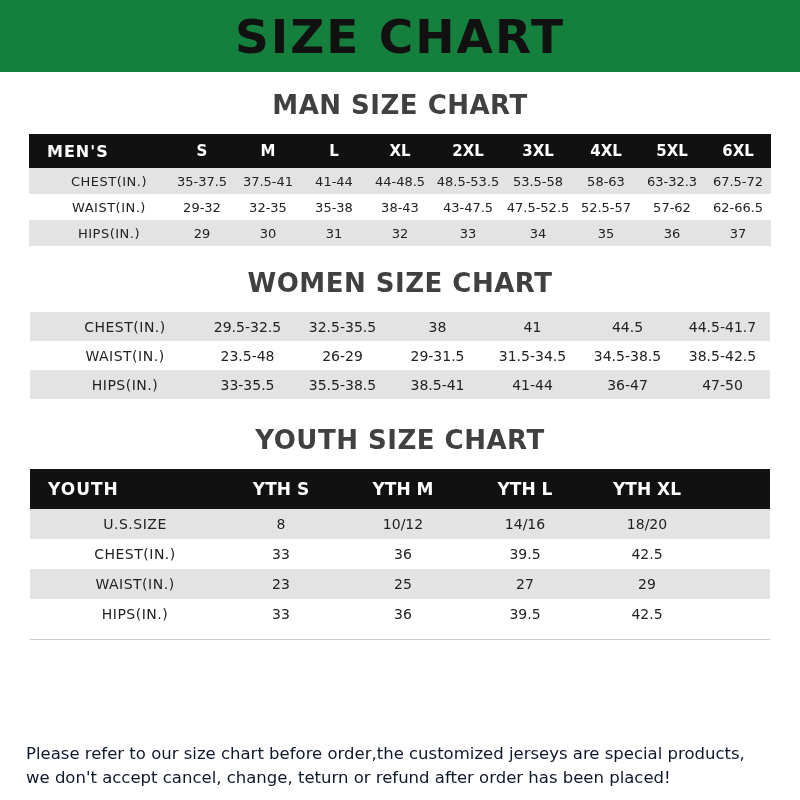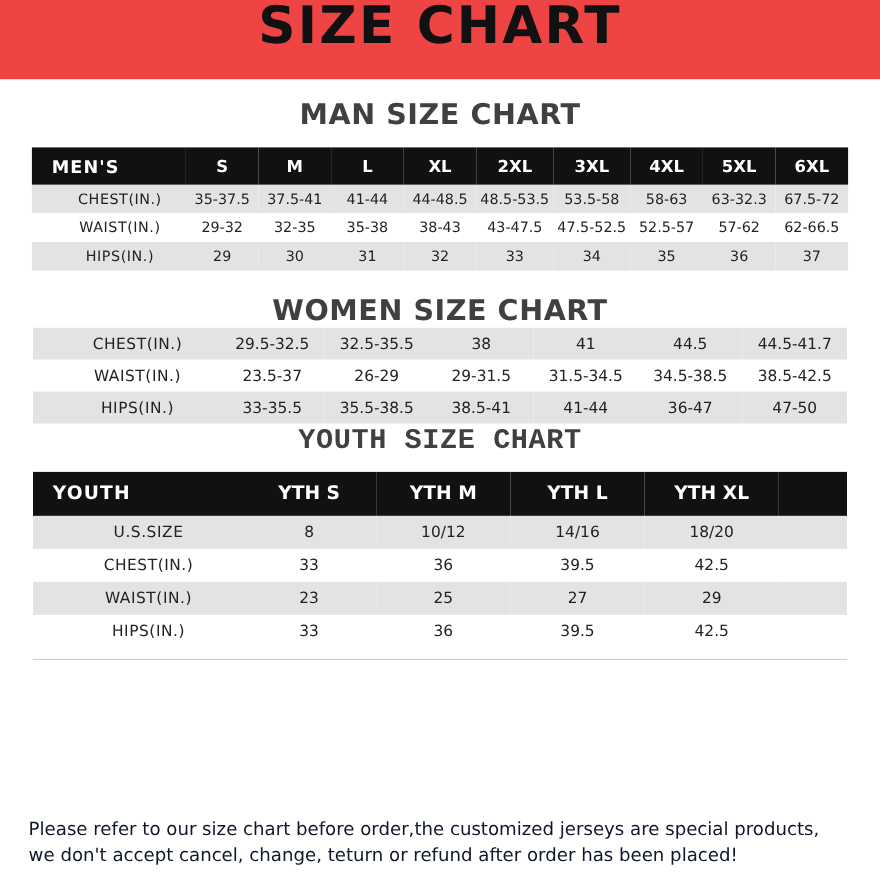--- a/index.html
+++ b/index.html
@@ -14,23 +14,24 @@
     overflow: hidden;
   }
   .page {
     width: 800px;
     height: 800px;
     position: relative;
     background: #ffffff;
     box-sizing: border-box;
   }
   .header-band {
-    background: #ef4444;
+    background: #15803d;
     height: 72px;
     display: flex;
+    align-items: center;
     justify-content: center;
   }
   .header-title {
     font-family: "DejaVu Sans", sans-serif;
     font-weight: 700;
     font-size: 47px;
     letter-spacing: 2px;
     color: #111111;
     line-height: 1;
   }
@@ -39,22 +40,22 @@
   }
   .section-title {
     text-align: center;
     font-family: "DejaVu Sans", sans-serif;
     font-weight: 700;
     font-size: 26px;
     color: #404040;
     letter-spacing: 0.5px;
   }
   .man-title { margin-top: 18px; margin-bottom: 14px; }
-  .women-title { margin-top: 22px; }
-  .youth-title { margin-bottom: 14px; font-family: Liberation Mono, monospace; }
+  .women-title { margin-top: 22px; margin-bottom: 14px; }
+  .youth-title { margin-top: 26px; margin-bottom: 14px; }
 
   table.size-table {
     border-collapse: collapse;
     width: 740px;
     margin: 0 auto;
     table-layout: fixed;
   }
   table.size-table td, table.size-table th {
     padding: 0;
     margin: 0;
@@ -219,21 +220,21 @@
         <td class="label-cell">CHEST(IN.)</td>
         <td>29.5-32.5</td>
         <td>32.5-35.5</td>
         <td>38</td>
         <td>41</td>
         <td>44.5</td>
         <td>44.5-41.7</td>
       </tr>
       <tr class="data-row row-white">
         <td class="label-cell">WAIST(IN.)</td>
-        <td>23.5-37</td>
+        <td>23.5-48</td>
         <td>26-29</td>
         <td>29-31.5</td>
         <td>31.5-34.5</td>
         <td>34.5-38.5</td>
         <td>38.5-42.5</td>
       </tr>
       <tr class="data-row row-gray">
         <td class="label-cell">HIPS(IN.)</td>
         <td>33-35.5</td>
         <td>35.5-38.5</td>

